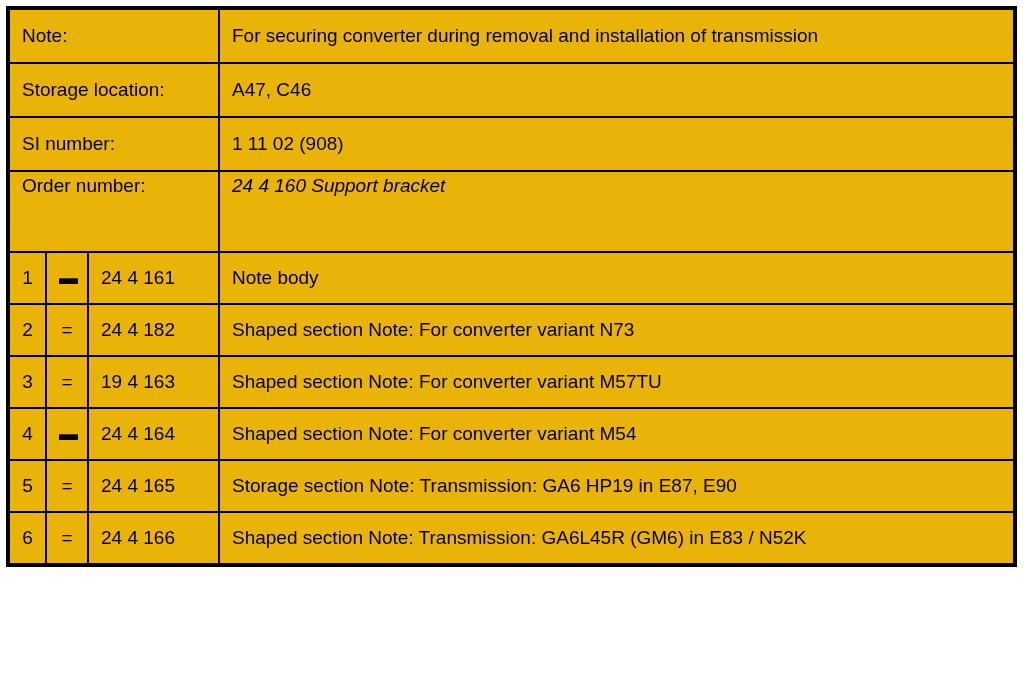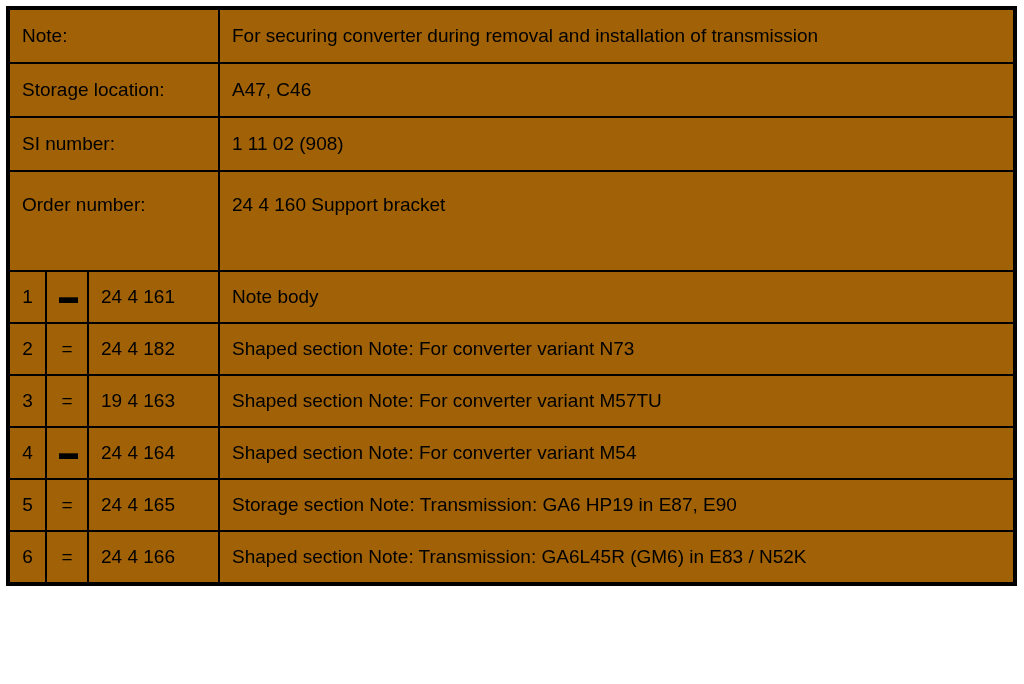--- a/index.html
+++ b/index.html
@@ -13,46 +13,46 @@
     font-family: "Liberation Sans", sans-serif;
     color: #000000;
     overflow: hidden;
   }
   table.doc {
     border-collapse: collapse;
     table-layout: fixed;
     width: 1011px;
     margin: 6px 0 9px 6px;
     border: 4px solid #000000;
-    background: #a16207;
+    background: #eab308;
   }
   table.doc td {
     border: 2px solid #000000;
     font-size: 19px;
     line-height: 1.4;
     padding: 0 12px;
     vertical-align: middle;
     overflow: hidden;
     white-space: nowrap;
   }
   td.label-cell { padding-left: 14px; }
   tr.row-info td { height: 52px; }
   tr.row-order td {
     height: 78px;
     vertical-align: top;
-    padding-top: 20px;
+    padding-top: 1px;
   }
   tr.row-section td { height: 45px; padding-left: 14px; }
   tr.row-item td { height: 50px; }
   td.num-cell, td.sym-cell {
     text-align: center;
     padding: 0 2px;
   }
   td.sym-cell { font-size: 17px; }
-  td.multiline { white-space: pre-line; }
+  td.multiline { white-space: pre-line; font-style: italic; }
 </style>
 </head>
 <body>
 
 <table class="doc">
   <colgroup>
     <col style="width:38px">
     <col style="width:42px">
     <col style="width:131px">
     <col>

